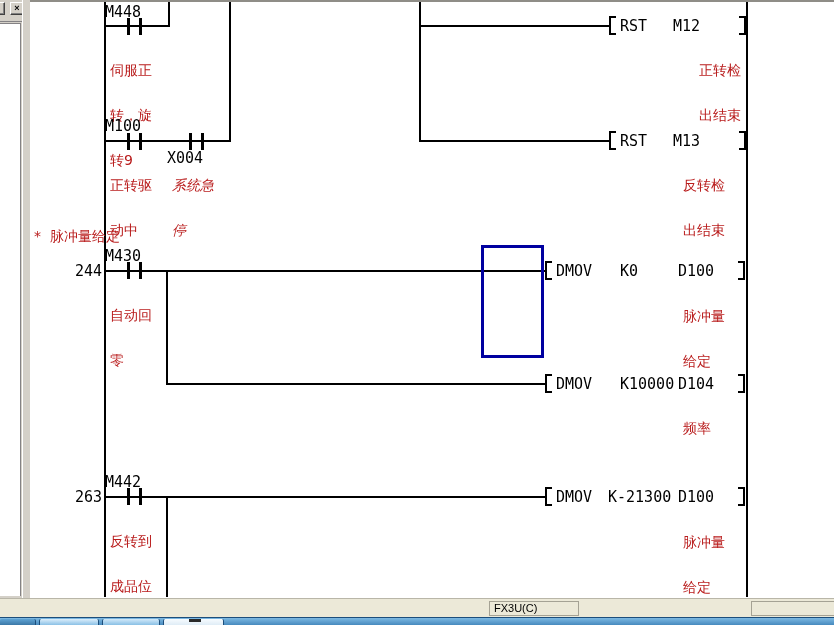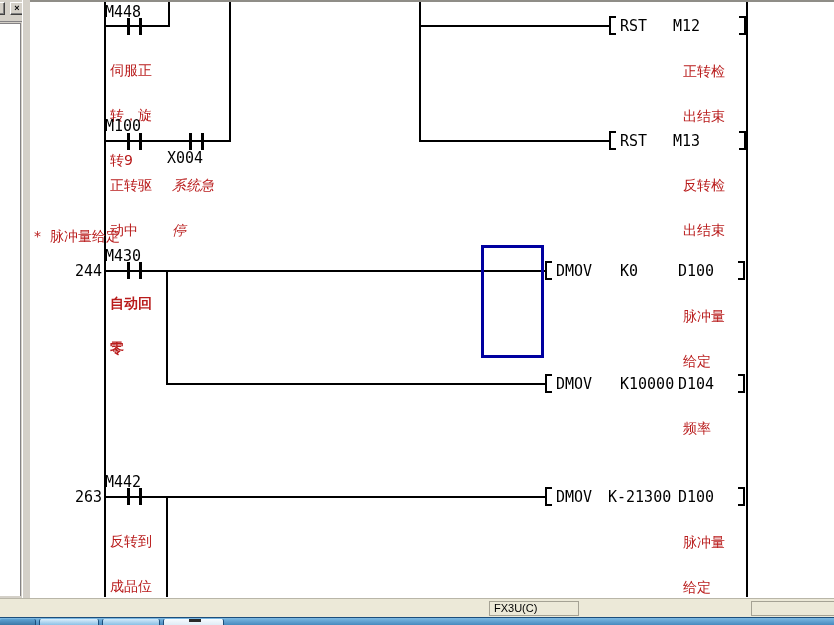--- a/index.html
+++ b/index.html
@@ -137,42 +137,42 @@
   <div class="lbl" style="left:172px;top:148px;font-style:italic;">
     <div>系统急</div>
     <div>停</div>
   </div>
 </div>
 
 <div>
   <div class="dev devc" style="left:105px;top:247px;">M430</div>
   <div class="tick" style="left:127px;top:262px;"></div>
   <div class="tick" style="left:139px;top:262px;"></div>
-  <div class="lbl" style="left:110px;top:266px;font-weight:bold;">
+  <div class="lbl" style="left:110px;top:278px;">
     <div>自动回</div>
     <div>零</div>
   </div>
 </div>
 
 <div>
   <div class="dev devc" style="left:105px;top:473px;">M442</div>
   <div class="tick" style="left:127px;top:488px;"></div>
   <div class="tick" style="left:139px;top:488px;"></div>
   <div class="lbl" style="left:110px;top:504px;">
     <div>反转到</div>
     <div>成品位</div>
   </div>
 </div>
 
 <div>
   <div class="lb" style="left:609px;top:16px;"></div>
   <div class="dev" style="left:620px;top:17px;">RST</div>
   <div class="dev" style="left:673px;top:17px;">M12</div>
   <div class="rb" style="left:739px;top:16px;"></div>
-  <div class="lbl" style="left:683px;top:34px;">
+  <div class="lbl" style="left:699px;top:34px;font-family:Liberation Mono, monospace;">
     <div>正转检</div>
     <div>出结束</div>
   </div>
 </div>
 
 <div>
   <div class="lb" style="left:609px;top:131px;"></div>
   <div class="dev" style="left:620px;top:132px;">RST</div>
   <div class="dev" style="left:673px;top:132px;">M13</div>
   <div class="rb" style="left:739px;top:131px;"></div>

